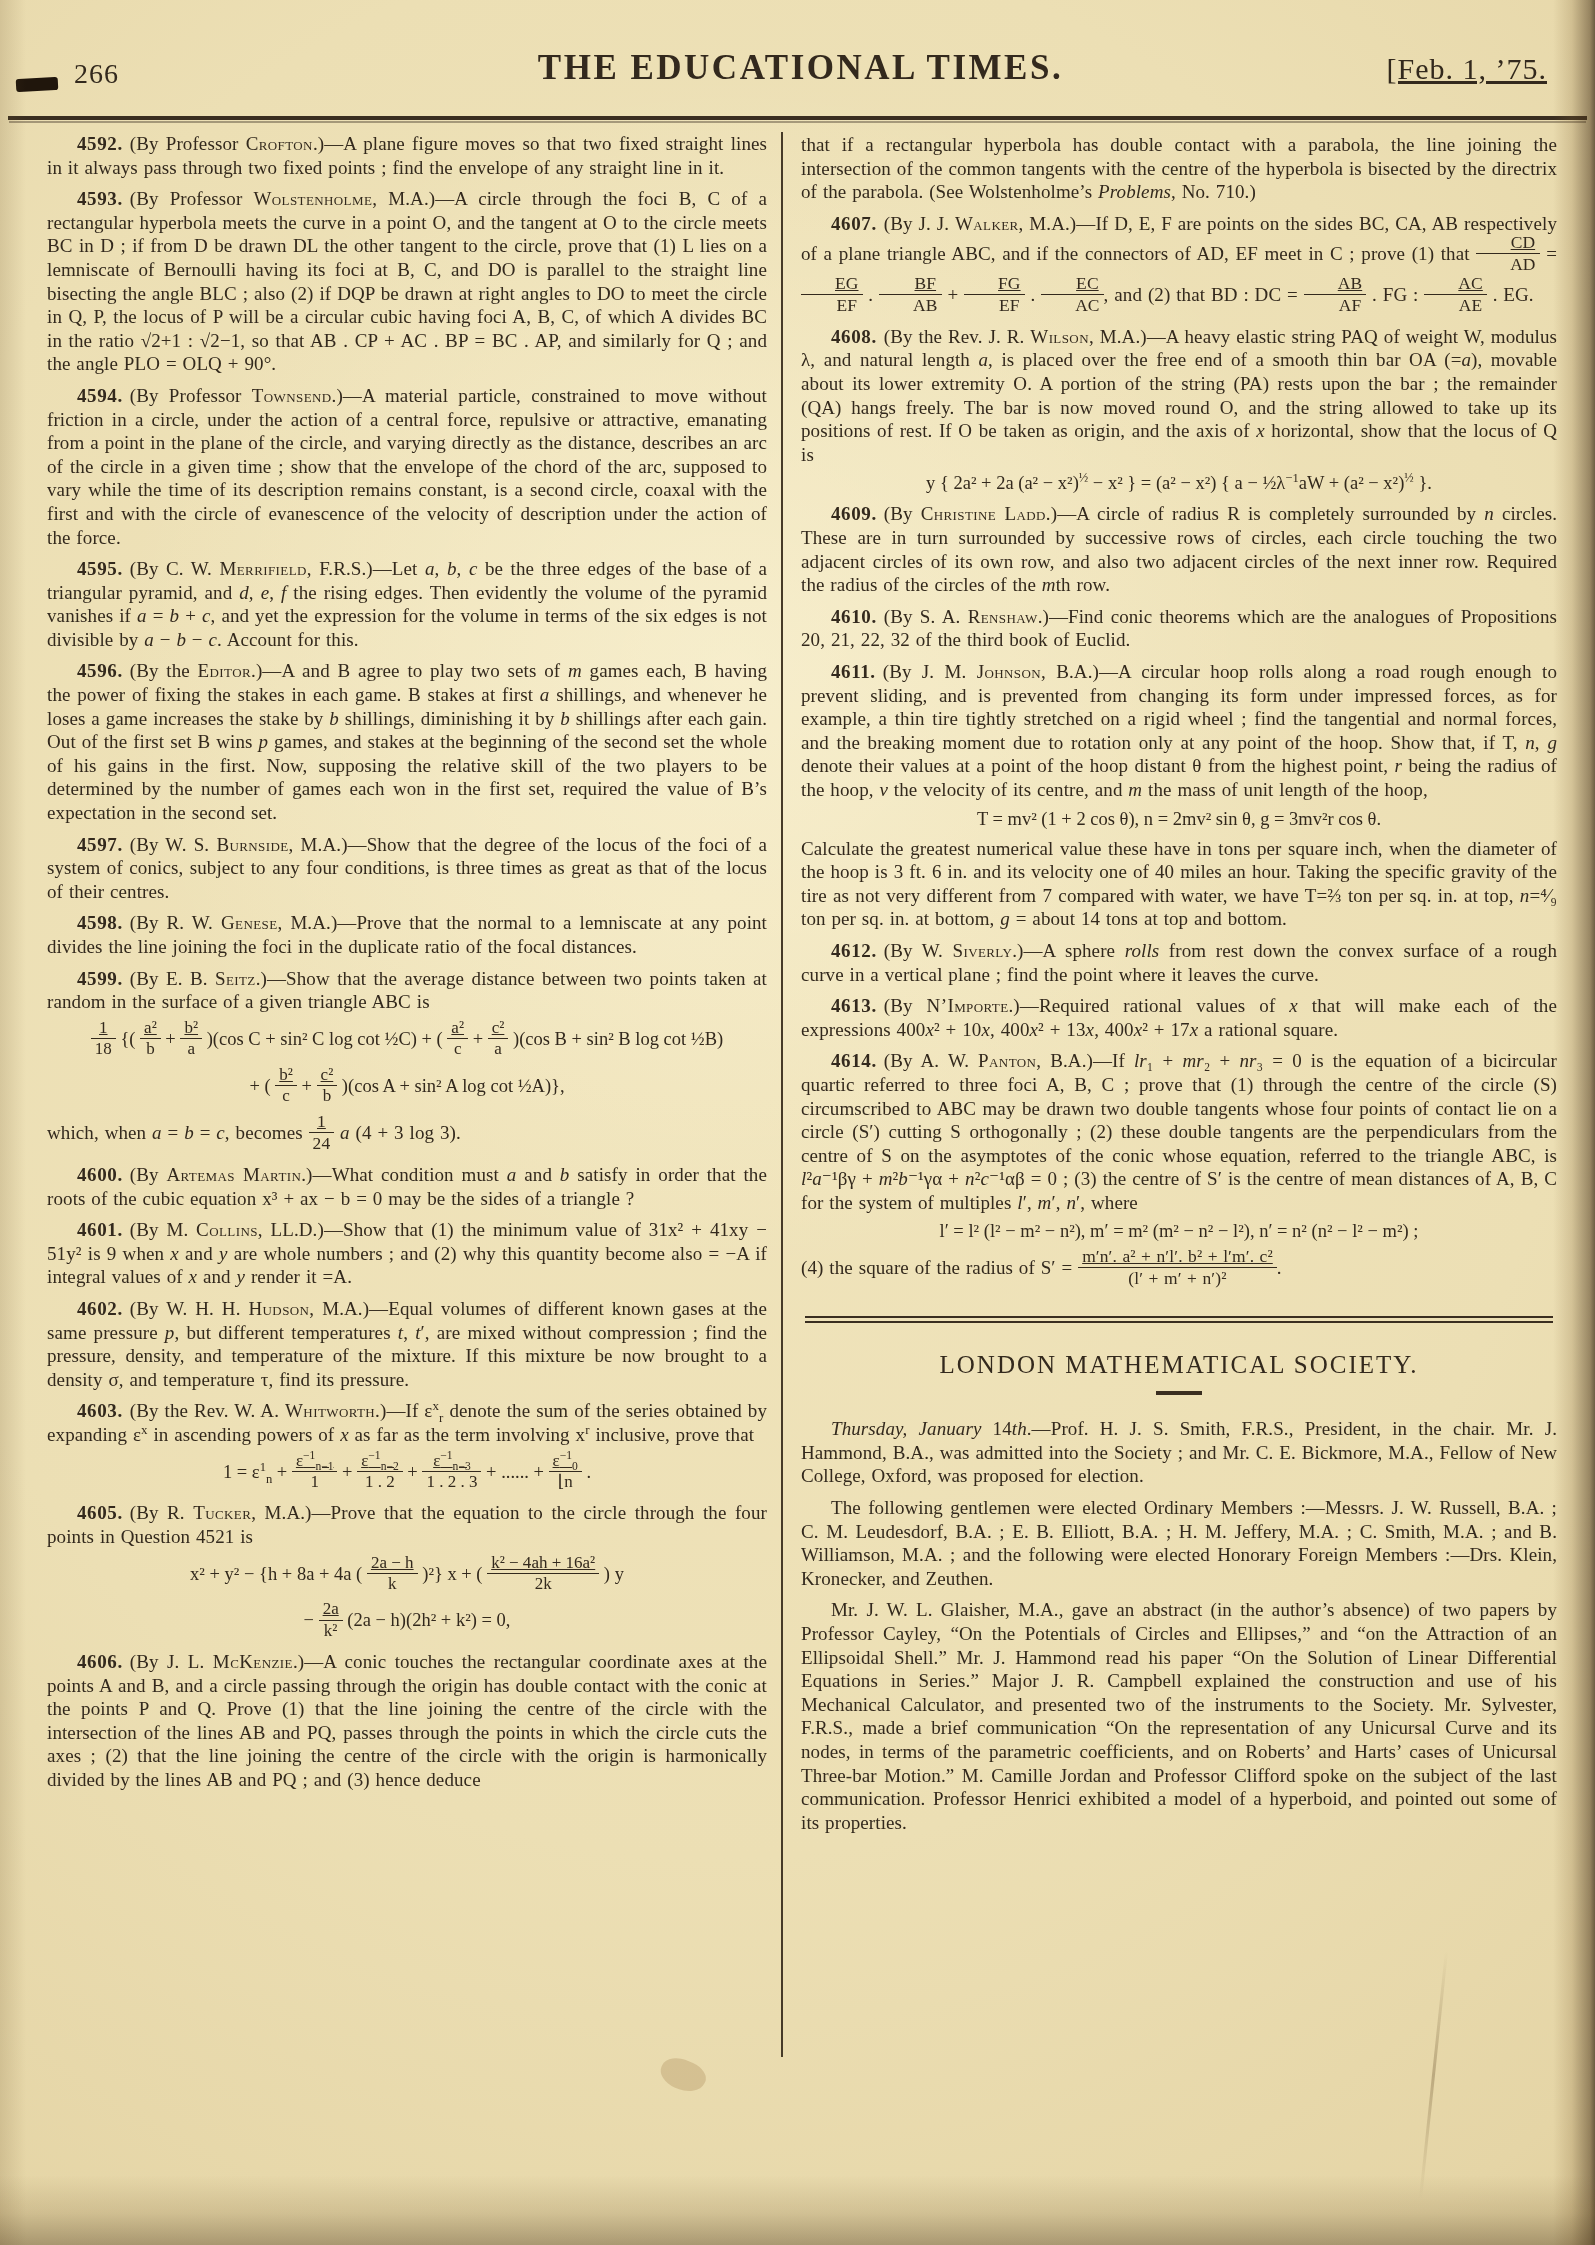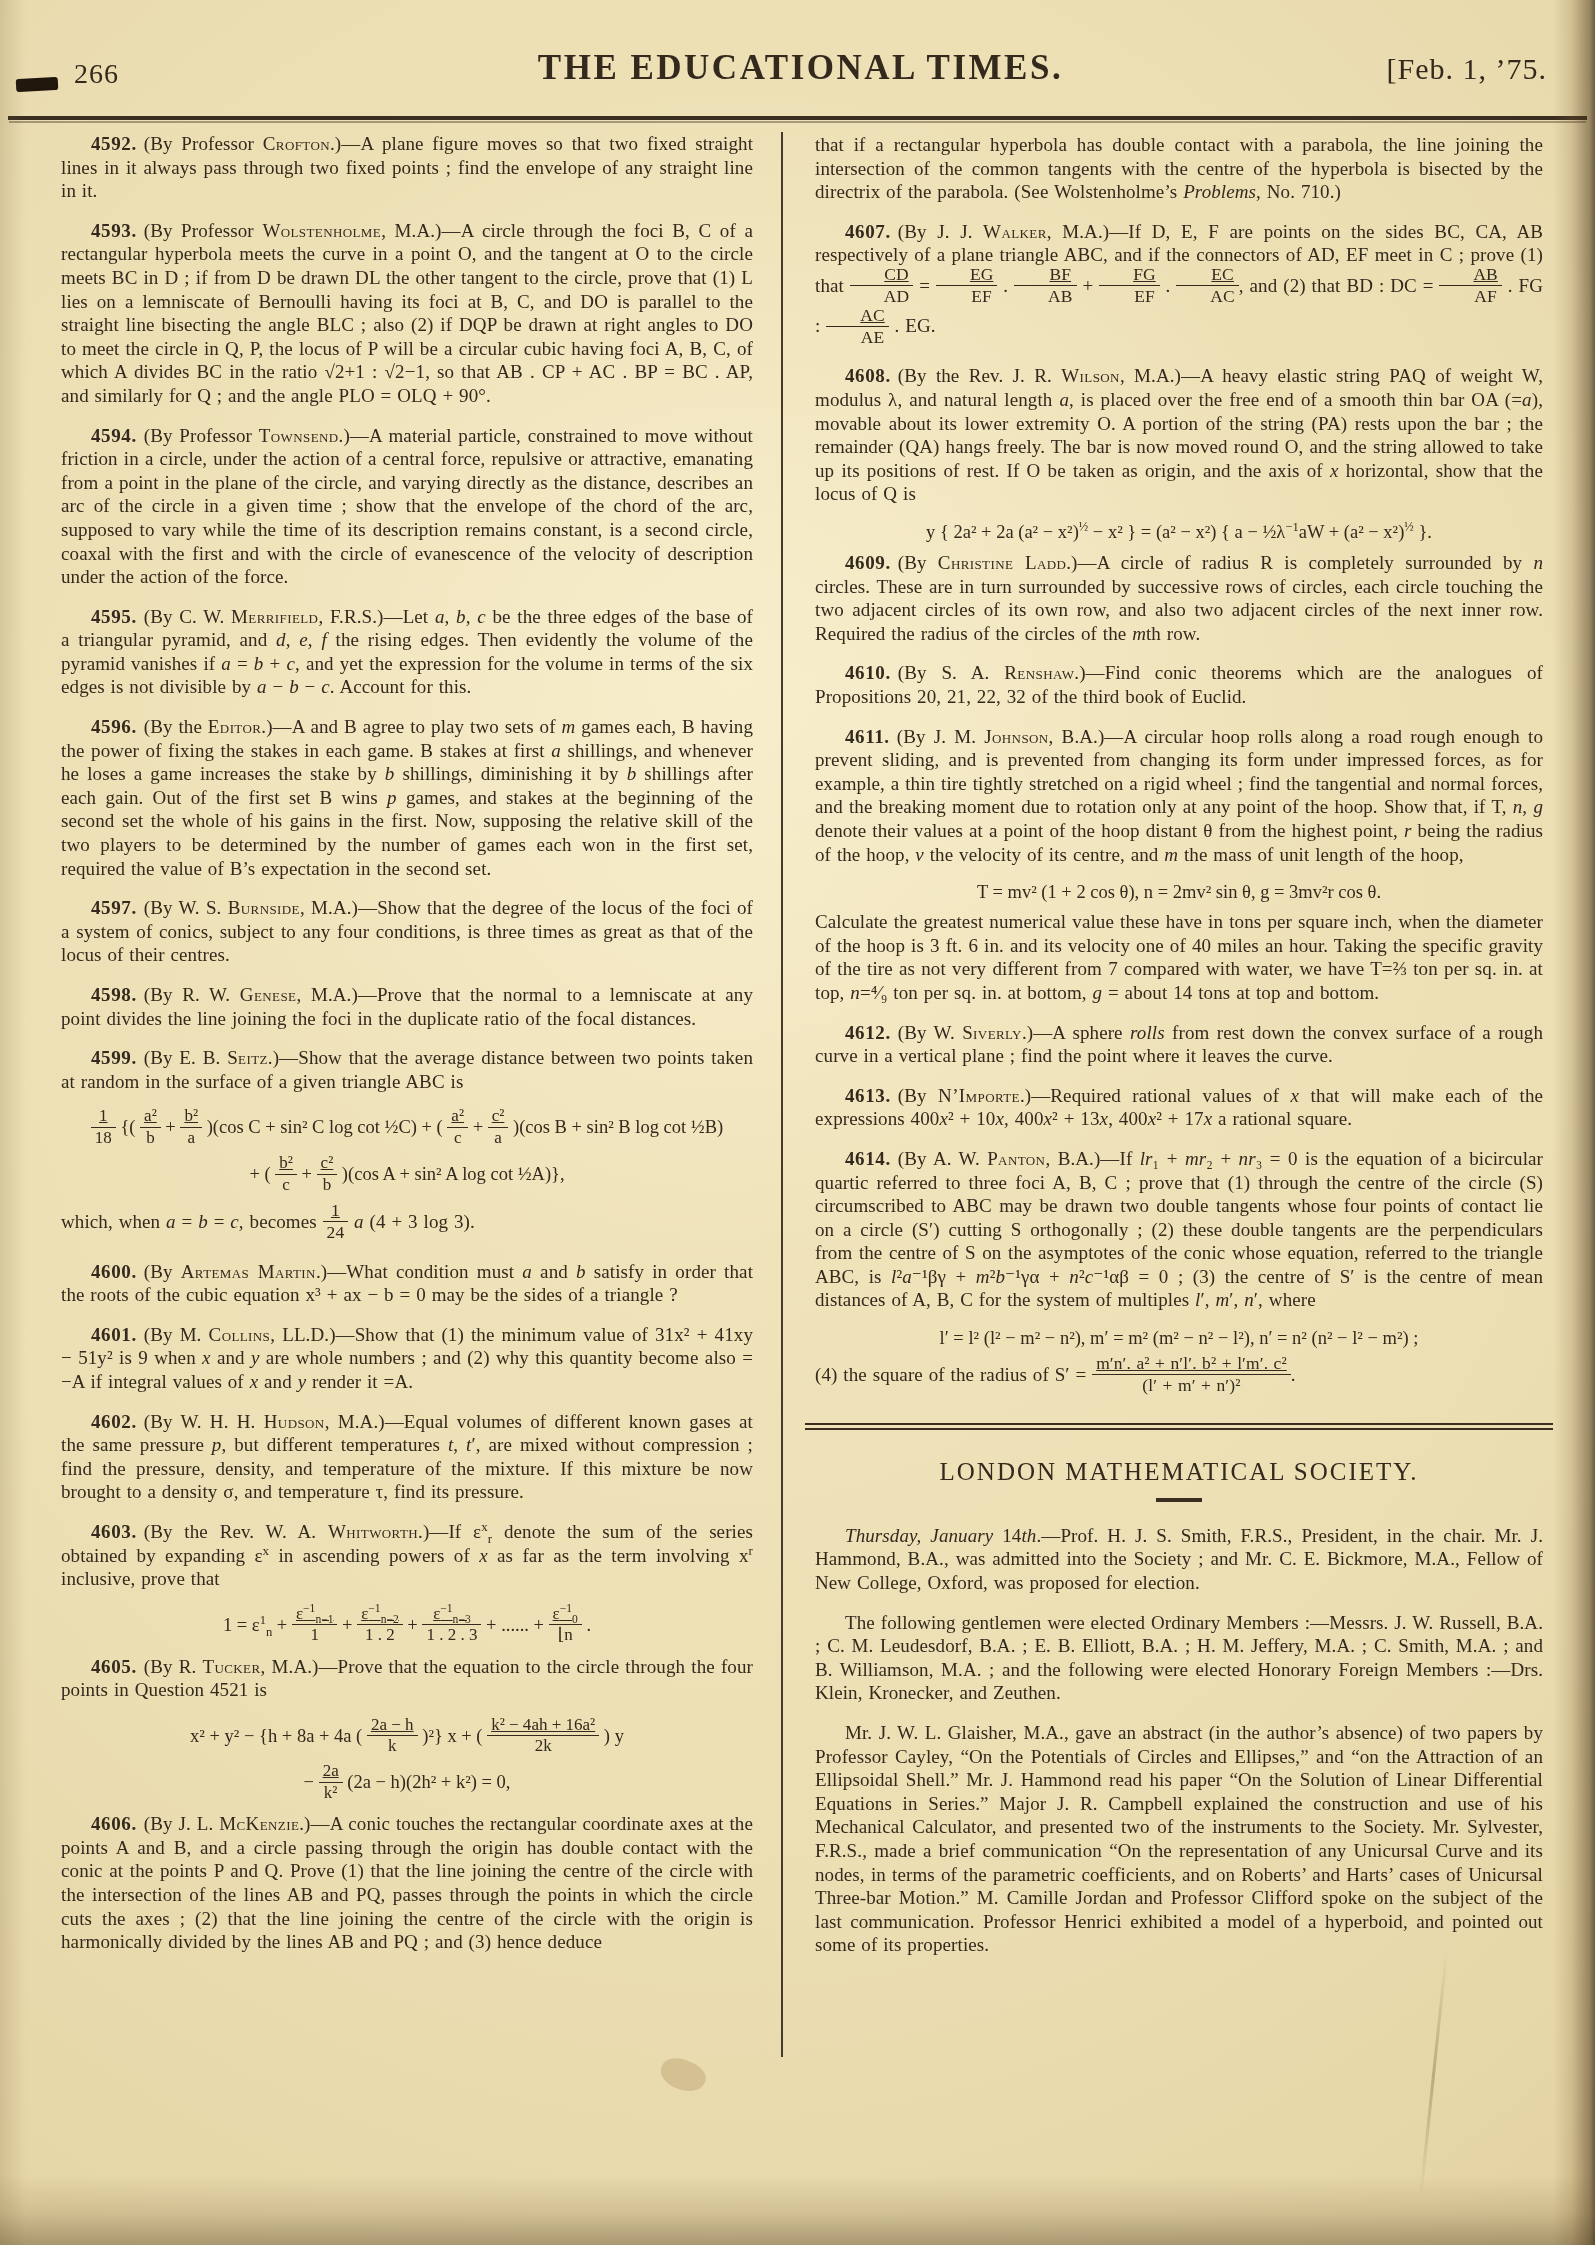--- a/index.html
+++ b/index.html
@@ -18,31 +18,31 @@
   .ink-mark{position:absolute;left:16px;top:78px;width:42px;height:13px;background:#20160c;
     border-radius:3px;transform:rotate(-3deg);}
   .stain{position:absolute;left:660px;top:2060px;width:46px;height:30px;border-radius:50% 40% 55% 45%;
     background:rgba(150,110,60,0.25);transform:rotate(25deg);}
   .crease{position:absolute;right:160px;top:1950px;width:3px;height:250px;
     background:linear-gradient(180deg,rgba(0,0,0,0),rgba(90,65,30,0.3),rgba(0,0,0,0));transform:rotate(6deg);}
 
   .header{position:absolute;top:44px;left:46px;right:40px;height:66px;}
   .pageno{position:absolute;left:28px;top:14px;font-size:28px;letter-spacing:1px;}
   .title{position:absolute;left:0;right:0;top:4px;text-align:center;font-size:35px;font-weight:700;letter-spacing:2.5px;}
-  .date{position:absolute;right:8px;top:8px;font-size:30px;letter-spacing:1px;}
+  .date{position:absolute;right:8px;top:8px;font-size:30px;letter-spacing:1px;text-decoration:underline;}
   .head-rule{position:absolute;top:116px;left:8px;right:8px;height:4px;background:#3a2e20;
     box-shadow:0 4px 0 -1px rgba(58,46,32,0.4);}
 
   .columns{position:absolute;top:132px;left:45px;right:36px;height:1925px;display:flex;align-items:stretch;}
   .col{text-align:justify;}
   .col-left{width:724px;flex:none;}
   .divider{width:2px;flex:none;background:#463a28;margin:0 16px 0 12px;}
   .col-right{flex:1;min-width:0;}
 
-  p{margin:16px;font-size:19px;line-height:23.6px;letter-spacing:0.1px;word-spacing:1px;text-align:justify;}
+  p{margin:2px;font-size:19px;line-height:23.6px;letter-spacing:0.1px;word-spacing:1px;text-align:justify;}
   .prob{text-indent:30px;margin-top:8px;}
   .col .prob:first-child{margin-top:0;}
   .para{text-indent:30px;margin-top:8px;}
   .flush{text-indent:0;margin-top:1px;}
   .pnum{font-weight:700;letter-spacing:0.6px;margin-right:7px;}
   .sc{font-variant:small-caps;letter-spacing:0.4px;}
   i{font-style:italic;}
   sup,sub{font-size:0.68em;line-height:0;}
 
   .formula{text-align:center;margin:7px 0 7px;font-size:18.5px;}

